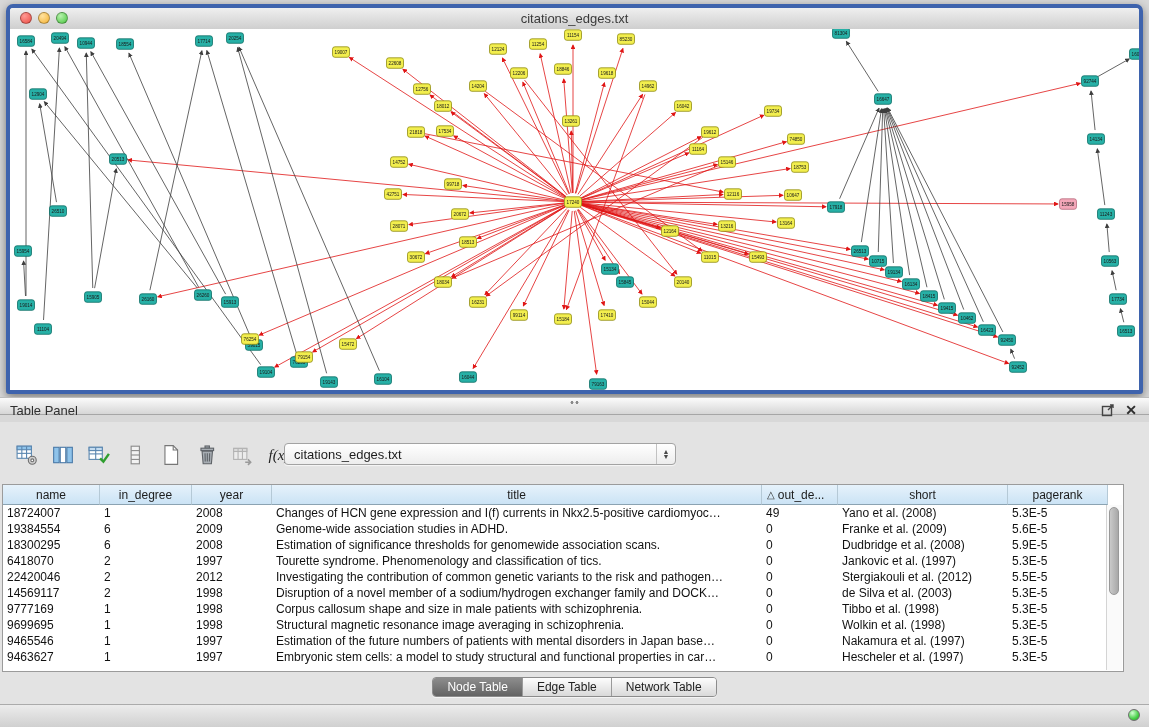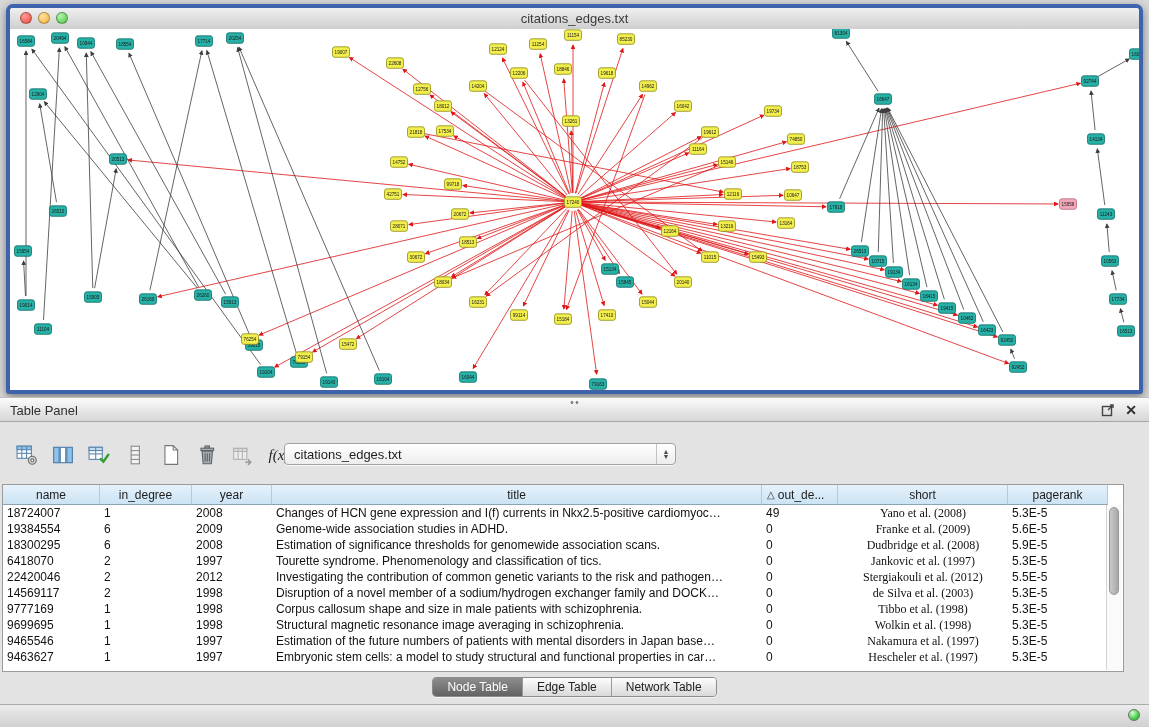--- a/index.html
+++ b/index.html
@@ -26,21 +26,21 @@
   .win-title{
     position:absolute;left:0;right:0;top:3px;text-align:center;
     font-size:13px;color:#3a3a3a;
   }
   .canvas{
     position:absolute;left:0;top:21px;right:0;bottom:0;background:#fff;overflow:hidden;
   }
   .canvas svg{display:block;}
   
   .panel-header{
-    position:absolute;left:0;top:397px;right:0;height:25px;box-sizing:border-box;
+    position:absolute;left:0;top:397px;right:0;height:18px;box-sizing:border-box;
     background:linear-gradient(#fbfbfb,#d6d6d6);
     border-top:1px solid #bcbcbc;border-bottom:1px solid #a6a6a6;
   }
   .panel-title{position:absolute;left:10px;top:5px;font-size:13px;color:#303030;}
   .grip{position:absolute;left:570px;top:2px;width:9px;height:5px;
     background:radial-gradient(circle 1.5px at 2px 2.5px,#8a8a8a 1.4px,transparent 1.6px),
                radial-gradient(circle 1.5px at 7px 2.5px,#8a8a8a 1.4px,transparent 1.6px);}
   .float-icon{position:absolute;right:34px;top:5px;width:14px;height:14px;cursor:pointer;}
   .close-icon{position:absolute;right:12px;top:3px;font-size:14px;font-weight:bold;color:#2e2e2e;cursor:pointer;line-height:18px;}
   .panel-body{
@@ -72,21 +72,21 @@
     border-right:1px solid #b5c9d6;border-bottom:1px solid #8ba3b2;
     font-size:12px;color:#1c1c1c;overflow:hidden;white-space:nowrap;
   }
   .th.sorted{justify-content:flex-start;padding-left:5px;}
   .sort-glyph{font-size:10px;margin-right:3px;color:#333;}
   .tbl-row{height:16px;}
   .td{
     box-sizing:border-box;font-size:12px;color:#111;padding:0 4px;line-height:16px;
     white-space:nowrap;overflow:hidden;
   }
-  .td.center{text-align:center;font-family:Liberation Serif, serif;}
+  .td.center{}
   .vscroll{
     position:absolute;right:1px;top:20px;bottom:1px;width:15px;
     background:#fafafa;border-left:1px solid #d4d4d4;
   }
   .vthumb{position:absolute;left:2px;top:2px;width:10px;height:88px;border-radius:5px;
     background:linear-gradient(90deg,#c9c9c9,#a8a8a8);border:1px solid #989898;box-sizing:border-box;cursor:grab;}
   
   .tabbar{position:absolute;left:0;right:0;bottom:8px;display:flex;justify-content:center;}
   .seg{
     display:flex;border:1px solid #8c8c8c;border-radius:4px;overflow:hidden;

